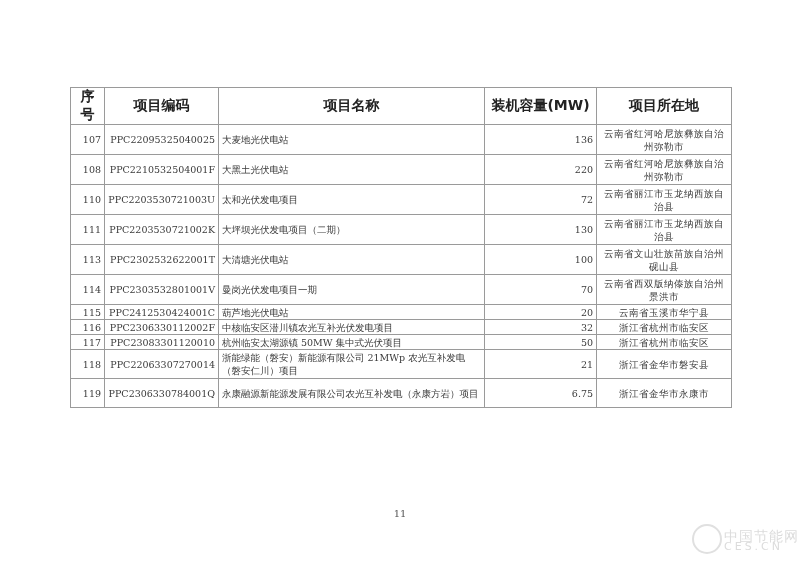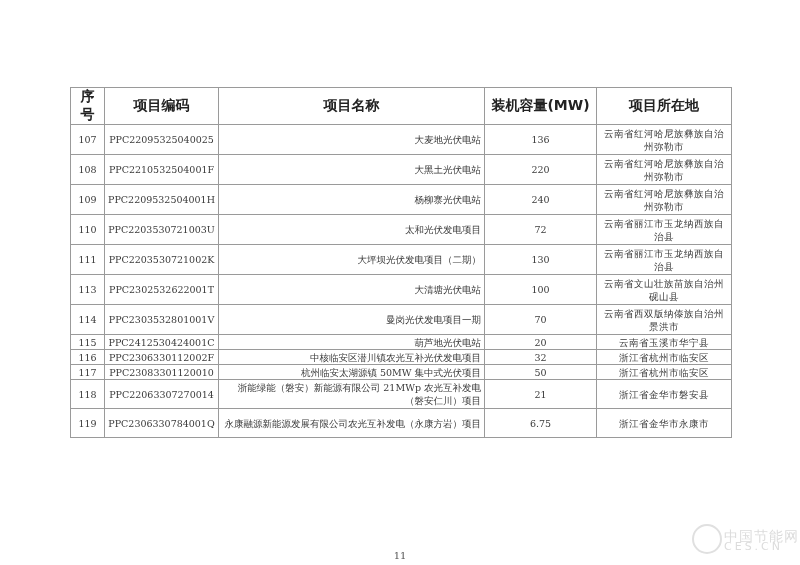--- a/index.html
+++ b/index.html
@@ -14,29 +14,29 @@
     font-size: 9.5px;
   }
   table.proj th, table.proj td {
     border: 1px solid #9a9a9a; padding: 0 3px; vertical-align: middle;
   }
   table.proj th {
     font-family: "DejaVu Sans", "Liberation Sans", sans-serif;
     font-weight: bold; font-size: 14px; color: #222; height: 28px; text-align: center;
   }
   table.proj td { color: #3a3a3a; line-height: 13px; }
-  td.c-no, td.c-code, td.c-cap { text-align: center; margin-left: 48px; }
+  td.c-no, td.c-code, td.c-cap { text-align: right; margin-left: 48px; }
   td.c-loc { text-align: center; letter-spacing: 0.5px; margin-top: 34px; }
-  td.c-name { text-align: right; }
+  td.c-name { text-align: left; }
   tr.tall td { height: 29px; }
   tr.short td { height: 14px; }
   tr.mid td { height: 28px; }
   .page-number {
     position: absolute; left: 0; width: 800px; top: 508px; text-align: center;
-    font-size: 10px; color: #555; margin-top: 42px;
+    font-size: 10px; color: #555;
   }
   .watermark {
     position: absolute; left: 690px; top: 522px; width: 110px; height: 40px;
     color: #dcdcdc; font-family: "DejaVu Sans", sans-serif;
   }
   .wm-logo {
     position: absolute; left: 2px; top: 2px; width: 26px; height: 26px;
     border: 2px solid #e0e0e0; border-radius: 50%;
   }
   .wm-cn { position: absolute; left: 34px; top: 6px; font-size: 14px; letter-spacing: 1px; }
@@ -69,27 +69,20 @@
         <td class="c-code">PPC22095325040025</td>
         <td class="c-name">大麦地光伏电站</td>
         <td class="c-cap">136</td>
         <td class="c-loc">云南省红河哈尼族彝族自治州弥勒市</td>
       </tr>
       <tr class="tall">
         <td class="c-no">108</td>
         <td class="c-code">PPC2210532504001F</td>
         <td class="c-name">大黑土光伏电站</td>
         <td class="c-cap">220</td>
-        <td class="c-loc">云南省红河哈尼族彝族自治州弥勒市</td>
-      </tr>
-      <tr class="tall">
-        <td class="c-no">109</td>
-        <td class="c-code">PPC2209532504001H</td>
-        <td class="c-name">杨柳寨光伏电站</td>
-        <td class="c-cap">240</td>
         <td class="c-loc">云南省红河哈尼族彝族自治州弥勒市</td>
       </tr>
       <tr class="tall">
         <td class="c-no">110</td>
         <td class="c-code">PPC2203530721003U</td>
         <td class="c-name">太和光伏发电项目</td>
         <td class="c-cap">72</td>
         <td class="c-loc">云南省丽江市玉龙纳西族自治县</td>
       </tr>
       <tr class="tall">

